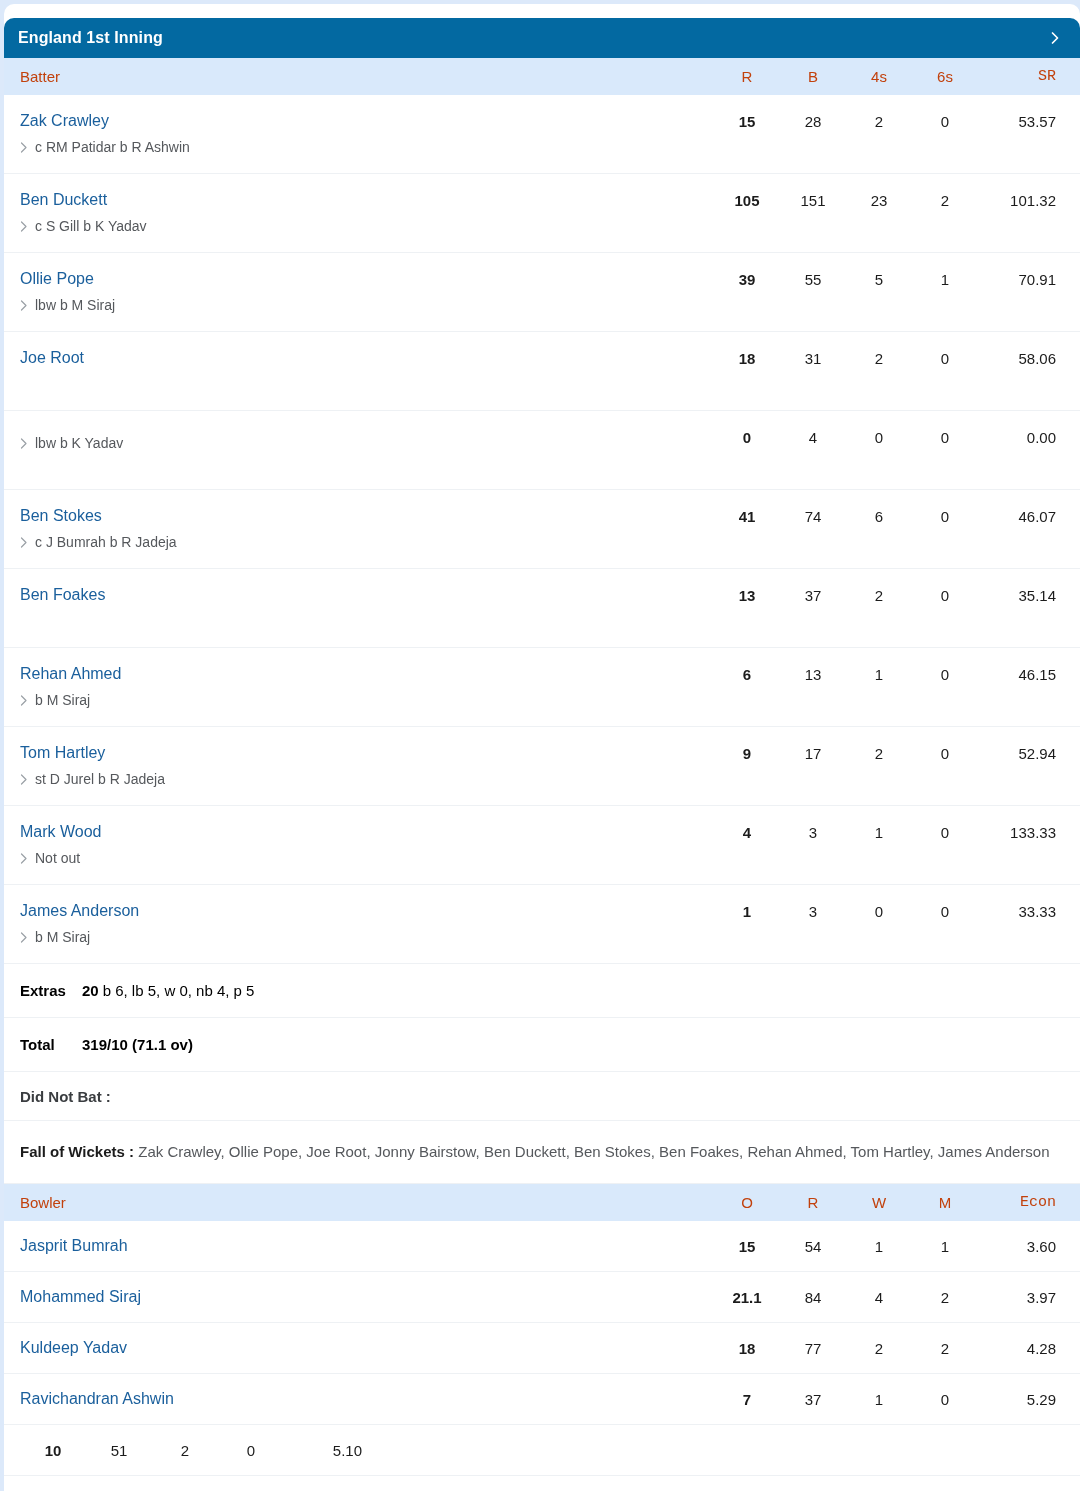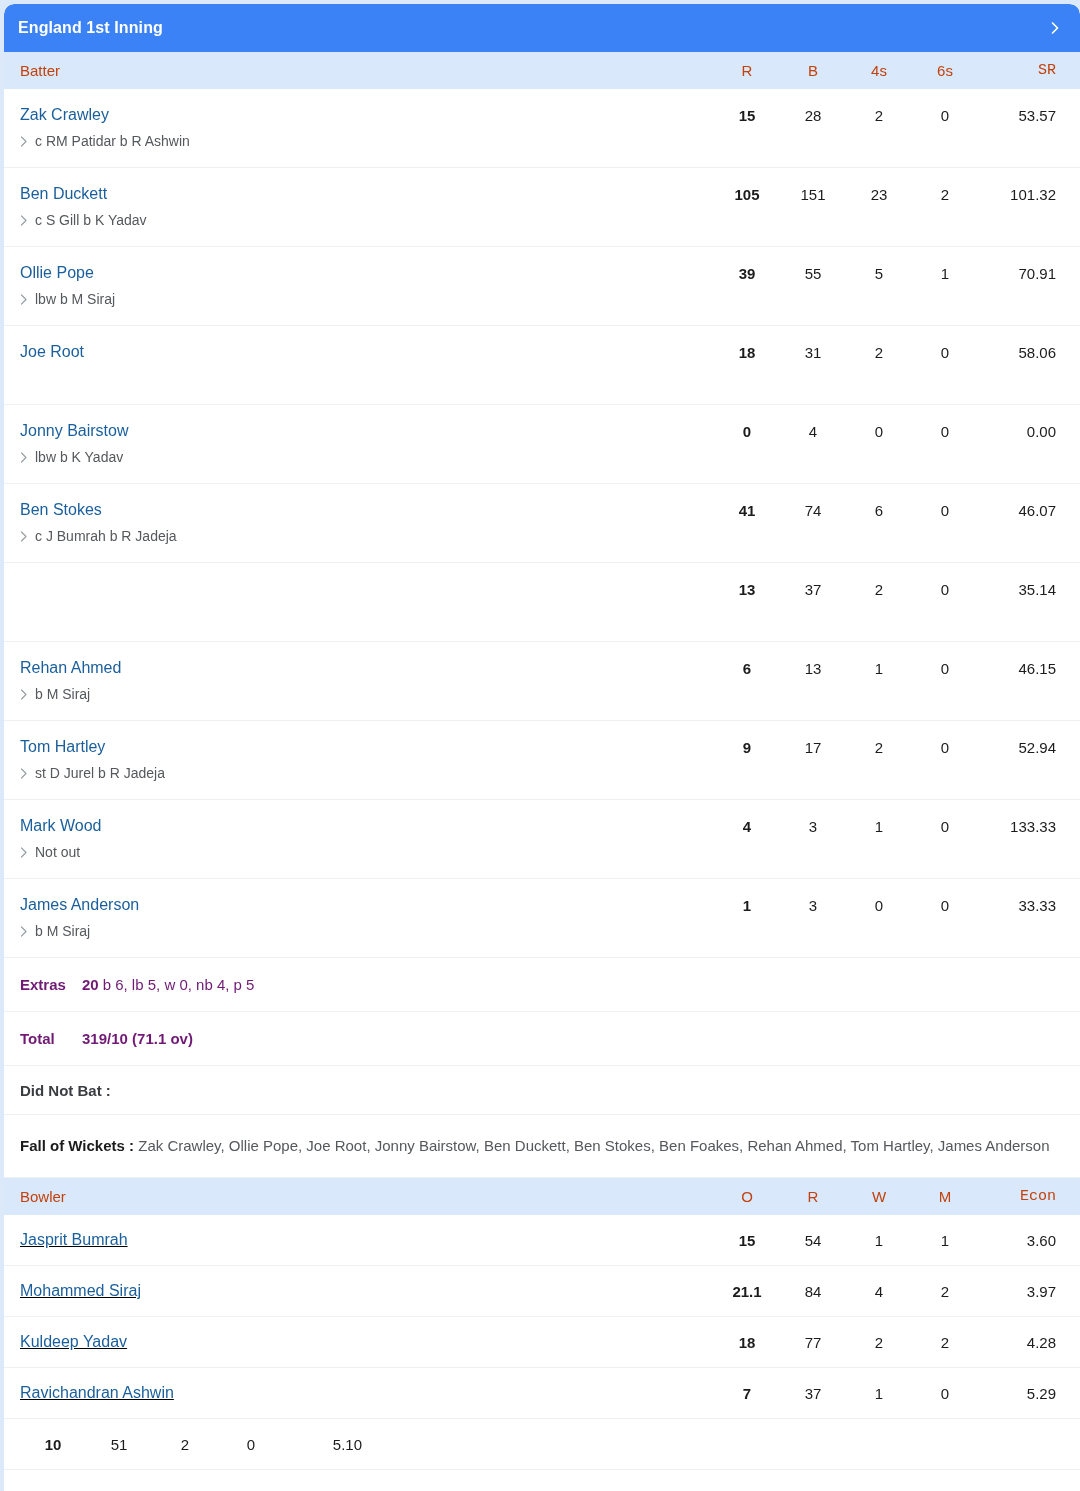--- a/index.html
+++ b/index.html
@@ -24,29 +24,30 @@
     width: 1076px;
     min-height: 1487px;
     background: #ffffff;
     border-top-left-radius: 10px;
     border-top-right-radius: 10px;
     overflow: hidden;
   }
 
   
   .inning-bar {
-    height: 48px;
-    background: #3b82f6;
+    height: 40px;
+    background: #0369a1;
     border-top-left-radius: 10px;
     border-top-right-radius: 10px;
     display: flex;
     align-items: center;
     justify-content: space-between;
     padding: 0 18px 0 14px;
     cursor: pointer;
+    margin-top: 14px;
   }
   .inning-title {
     color: #ffffff;
     font-size: 16px;
     font-weight: bold;
     letter-spacing: .1px;
   }
   .chev-right { width: 14px; height: 14px; display: block; }
   .chev-right svg { display: block; }
 
@@ -110,21 +111,21 @@
   .bat-row .runs { font-weight: bold; }
 
   
   .sum-row {
     display: flex;
     align-items: center;
     padding: 0 24px 0 16px;
     border-bottom: 1px solid #eef1f4;
     height: 54px;
     font-size: 15px;
-    color: #701a75;
+    color: #000000;
   }
   .sum-label { font-weight: bold; width: 62px; flex: 0 0 auto; }
   .sum-value-strong { font-weight: bold; }
   .sum-value { margin-left: 4px; }
   .sum-row.total .sum-label { width: 62px; }
 
   .dnb-row {
     display: flex;
     align-items: center;
     padding: 0 24px 0 16px;
@@ -145,21 +146,21 @@
   .fow-label { font-weight: bold; color: #1c1c1c; }
 
   
   .bowl-row {
     display: flex;
     align-items: center;
     padding: 0 24px 0 16px;
     border-bottom: 1px solid #eef1f4;
     height: 51px;
   }
-  .bowl-row .name-col { flex: 1 1 auto; text-decoration: underline; }
+  .bowl-row .name-col { flex: 1 1 auto; }
   .bowl-row .player-name { font-size: 16px; }
   .bowl-row .num,
   .bowl-row .last {
     font-size: 15px;
     color: #1c1c1c;
   }
   .bowl-row .num { text-align: center; }
   .bowl-row .last { text-align: right; }
   .bowl-row .overs { font-weight: bold; }
 </style>
@@ -247,21 +248,20 @@
             <div class="player-name">Joe Root</div>
           </div>
           <div class="num c-r runs">18</div>
           <div class="num c-b">31</div>
           <div class="num c-4s">2</div>
           <div class="num c-6s">0</div>
           <div class="last c-sr">58.06</div>
         </div>
         <div class="bat-row">
           <div class="name-col">
-            <div class="player-name">Jonny Bairstow</div>
             <div class="dismissal">
               <span class="chev-sm">
                 <svg width="8" height="11" viewBox="0 0 8 11" fill="none">
                   <path d="M1.5 1 L6 5.5 L1.5 10" stroke="#9aa0a6" stroke-width="1.2" stroke-linecap="round" stroke-linejoin="round"></path>
                 </svg>
               </span>
               <span>lbw b K Yadav</span>
             </div>
           </div>
           <div class="num c-r runs">0</div>
@@ -283,20 +283,21 @@
             </div>
           </div>
           <div class="num c-r runs">41</div>
           <div class="num c-b">74</div>
           <div class="num c-4s">6</div>
           <div class="num c-6s">0</div>
           <div class="last c-sr">46.07</div>
         </div>
         <div class="bat-row">
           <div class="name-col">
+            <div class="player-name">Ben Foakes</div>
           </div>
           <div class="num c-r runs">13</div>
           <div class="num c-b">37</div>
           <div class="num c-4s">2</div>
           <div class="num c-6s">0</div>
           <div class="last c-sr">35.14</div>
         </div>
         <div class="bat-row">
           <div class="name-col">
             <div class="player-name">Rehan Ahmed</div>

